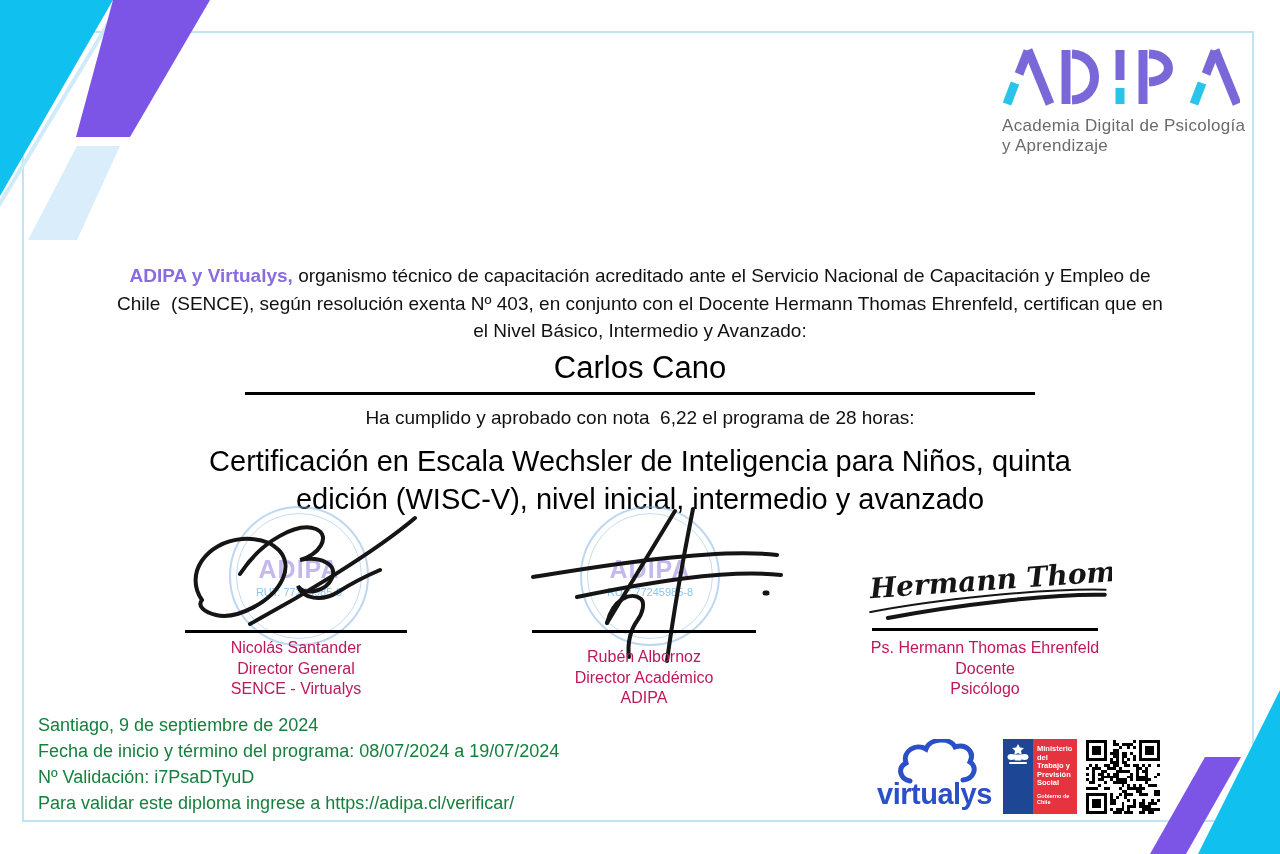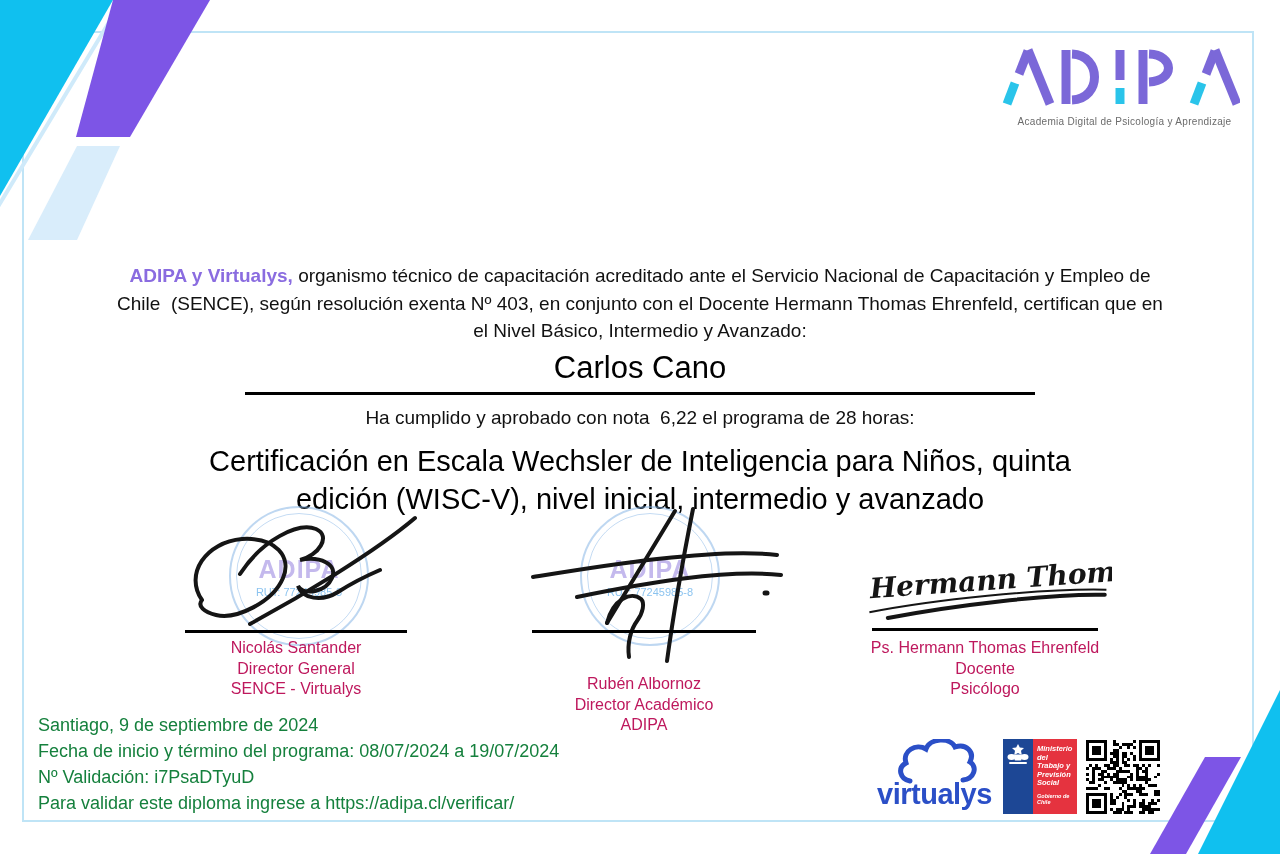--- a/index.html
+++ b/index.html
@@ -3,21 +3,21 @@
 <meta charset="utf-8">
 <style>
   html,body{margin:0;padding:0;background:#fff;}
   .stage{position:relative;width:1280px;height:854px;background:#fff;overflow:hidden;
          font-family:"Liberation Sans",sans-serif;color:#111;}
   .frame{position:absolute;left:22px;top:31px;width:1228px;height:787px;
          border:2px solid #bfe4f6;}
   .abs{position:absolute;}
   
   .logo-wrap{position:absolute;left:1002px;top:48px;width:245px;text-align:left;}
-  .tagline{margin-top:6px;font-size:10px;letter-spacing:.3px;color:#6b6b6b;text-align:center;}
+  .tagline{margin-top:6px;font-size:17px;letter-spacing:.3px;color:#6b6b6b;}
   
   .title{position:absolute;left:0;top:168px;width:1280px;text-align:center;
          font-size:48px;font-weight:bold;letter-spacing:1px;color:#8a6ce0;}
   
   .intro{position:absolute;left:117px;top:262px;width:1046px;text-align:center;
          font-size:19px;line-height:27.5px;white-space:pre-wrap;}
   .intro .hl{color:#8a6ce0;font-weight:bold;}
   
   .recipient{position:absolute;left:0;top:350px;width:1280px;text-align:center;font-size:31px;color:#000;}
   .name-line{position:absolute;left:245px;top:392px;width:790px;height:3px;background:#000;}
@@ -32,21 +32,21 @@
          display:flex;flex-direction:column;align-items:center;justify-content:center;}
   .stamp-name{font-size:25px;font-weight:bold;letter-spacing:1px;color:rgba(148,128,222,.55);}
   .stamp-rut{font-size:11px;color:rgba(110,180,235,.8);margin-top:2px;}
   .sig-rule{position:absolute;height:3px;background:#000;}
   .sig-text{position:absolute;text-align:center;font-size:16px;line-height:20.5px;color:#be185d;}
   
   .footer-left{position:absolute;left:38px;top:712px;font-size:18px;line-height:26px;color:#15803d;}
   .virtualys{position:absolute;left:862px;top:739px;width:145px;height:78px;color:#2b4fc7;}
   .virtualys .word{position:absolute;left:0;top:39px;width:145px;text-align:center;
         font-size:29px;font-weight:bold;letter-spacing:-.5px;}
-  .ministry{position:absolute;left:1003px;top:739px;width:74px;height:75px;display:flex;font-style:italic;}
+  .ministry{position:absolute;left:1003px;top:739px;width:74px;height:75px;display:flex;}
   .min-blue{width:30px;background:#1d4795;position:relative;}
   .min-red{flex:1;background:#e5333f;position:relative;overflow:hidden;}
   .min-lines{position:absolute;left:4px;top:5px;width:200%;font-size:15px;line-height:17px;
         font-weight:bold;color:#fff;transform:scale(.5);transform-origin:0 0;}
   .min-gob{position:absolute;left:4px;bottom:-1px;width:200%;font-size:11px;font-weight:bold;color:#fff;
         transform:scale(.5);transform-origin:0 0;height:22px;}
   .qr{position:absolute;left:1086px;top:740px;width:74px;height:74px;}
 </style>
 </head>
 <body>
@@ -126,21 +126,21 @@
   </div>
   <svg class="abs" style="left:525px;top:505px" width="260" height="160" viewBox="0 0 260 160" fill="none" stroke="#151515" stroke-width="4" stroke-linecap="round">
     <path d="M 8,72 C 70,62 190,42 252,50"></path>
     <path d="M 150,6 L 82,118"></path>
     <path d="M 82,118 C 88,94 106,86 116,94 C 120,98 118,108 112,116 C 106,124 102,138 104,152"></path>
     <path d="M 168,4 C 158,54 148,112 142,156"></path>
     <path d="M 52,92 C 120,78 200,64 256,70"></path>
     <path d="M 240,88 l 2,0" stroke-width="5"></path>
   </svg>
   <div class="sig-rule" style="left:532px;top:630px;width:224px"></div>
-  <div class="sig-text" style="left:524px;top:674px;width:240px">
+  <div class="sig-text" style="left:524px;top:647px;width:240px">
     <div>Rubén Albornoz</div>
     <div>Director Académico</div>
     <div>ADIPA</div>
   </div>
 
   <svg class="abs" style="left:862px;top:548px" width="250" height="80" viewBox="0 0 250 80">
     <g transform="rotate(-4 125 40)">
       <text x="8" y="42" font-family="'DejaVu Serif',serif" font-style="italic" font-weight="bold" font-size="28" fill="#151515">Hermann Thomas</text>
       <path d="M 6,56 C 70,48 180,44 244,50" fill="none" stroke="#151515" stroke-width="2"></path>
       <path d="M 24,63 C 90,55 190,50 242,55" fill="none" stroke="#151515" stroke-width="4" stroke-linecap="round"></path>

